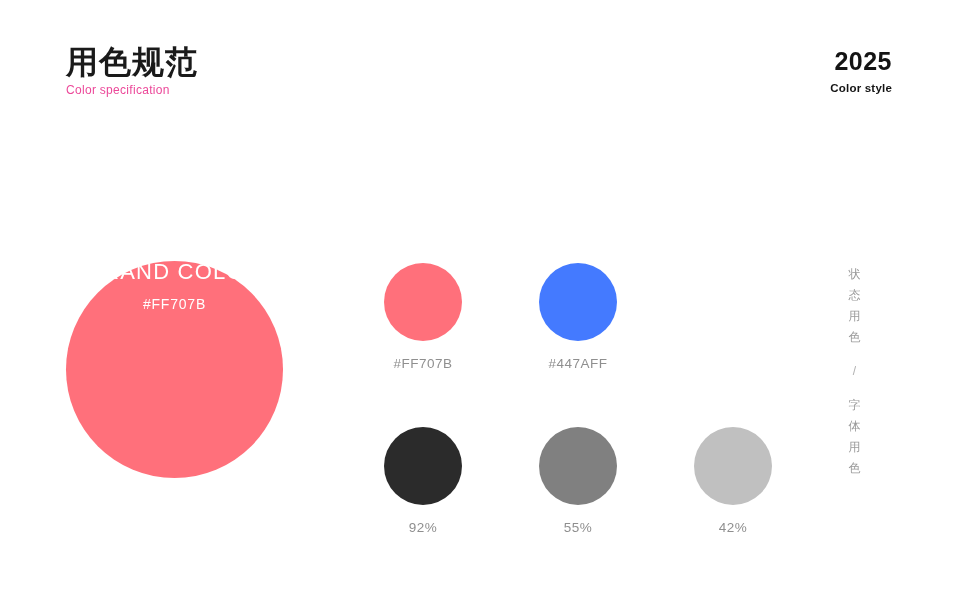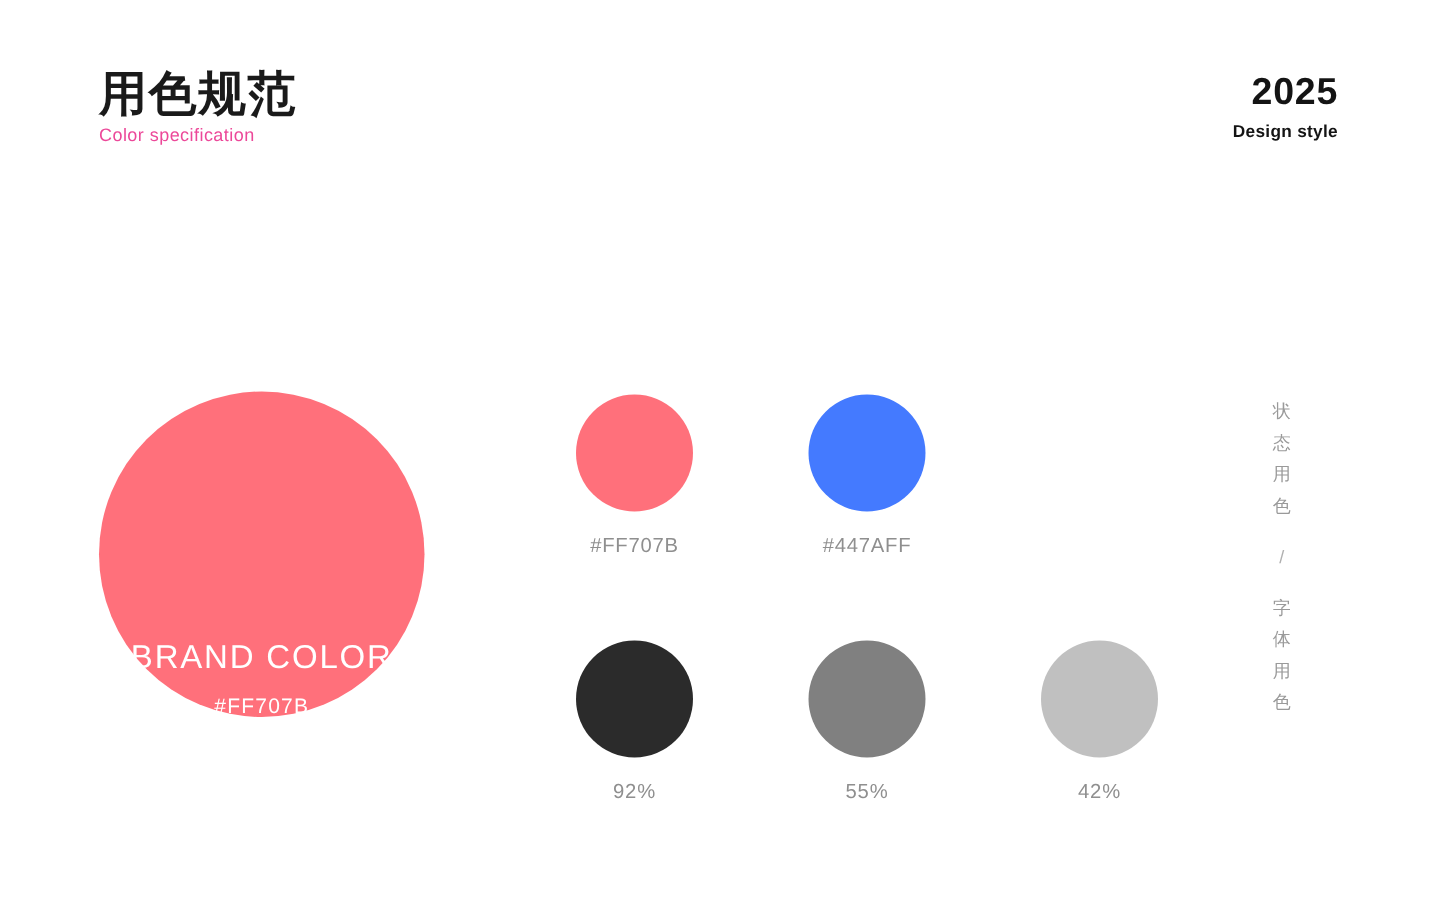--- a/index.html
+++ b/index.html
@@ -62,21 +62,21 @@
   .brand-circle {
     position: absolute;
     left: 66px;
     top: 261px;
     width: 217px;
     height: 217px;
     border-radius: 50%;
     display: flex;
     flex-direction: column;
     align-items: center;
-    justify-content: flex-end;
+    justify-content: flex-start;
   }
   .brand-name {
     font-size: 22px;
     color: #ffffff;
     letter-spacing: 1.2px;
     line-height: 1;
   }
   .brand-hex {
     font-size: 14px;
     color: #ffffff;
@@ -143,21 +143,21 @@
 </head>
 <body style="background: rgb(255, 255, 255);">
 
 <div class="header-left">
   <div class="page-title">用色规范</div>
   <div class="page-subtitle">Color specification</div>
 </div>
 
 <div class="header-right">
   <div class="year-label">2025</div>
-  <div class="style-label">Design style</div>
+  <div class="style-label">Color style</div>
 </div>
 
 <div class="brand-circle" id="brand-circle" style="background: rgb(255, 112, 123);">
   <div class="brand-name" style="color: rgb(255, 255, 255);">BRAND COLOR</div>
   <div class="brand-hex" style="color: rgb(255, 255, 255);">#FF707B</div>
 </div>
 
 <div class="swatch-grid">
 
   <div class="swatch-row">

